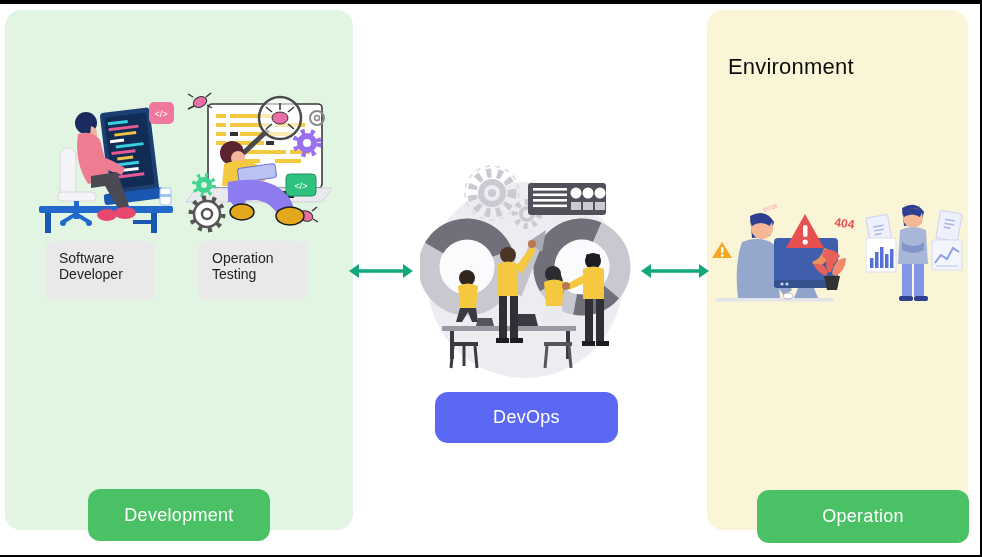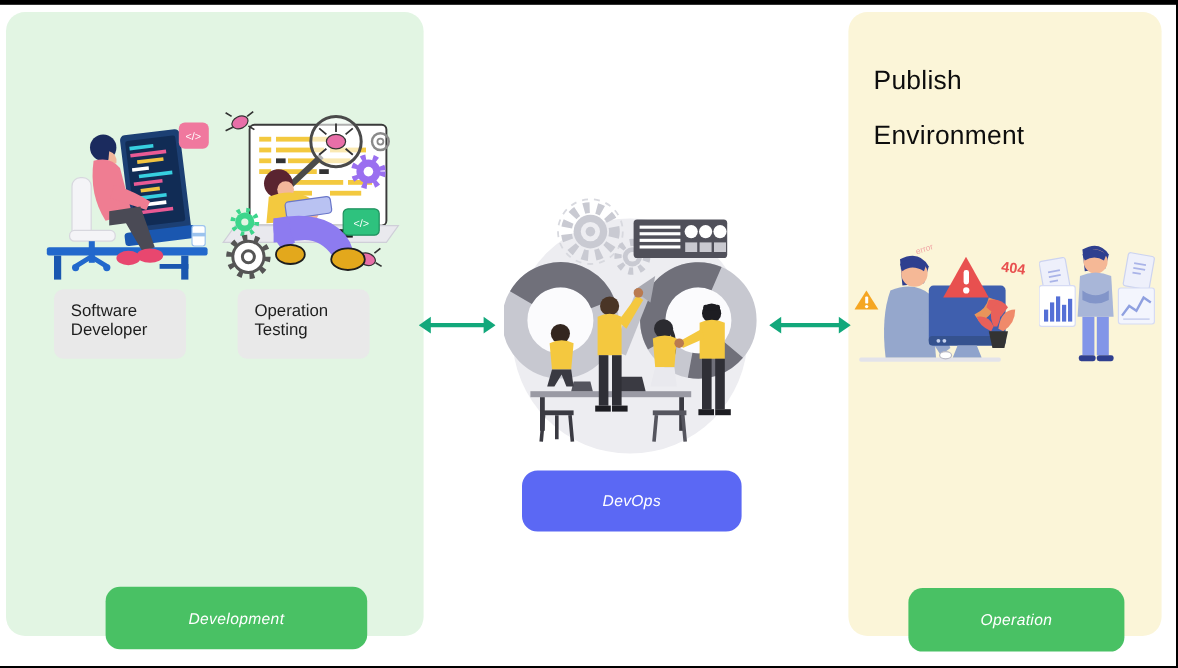--- a/index.html
+++ b/index.html
@@ -28,27 +28,26 @@
   .card {
     position:absolute; width:110px; height:58px; background:#e9e9e9;
     border-radius:8px; font-size:14px; line-height:16px; color:#1e1e1e;
     padding:9px 10px 0 14px;
   }
   .card-1 { left:45px; top:241px; }
   .card-2 { left:198px; top:241px; }
 
   .btn {
     position:absolute; display:flex; align-items:center; justify-content:center;
-    color:#ffffff; font-size:13px; letter-spacing:0.3px; cursor:pointer;
+    color:#ffffff; font-size:18px; letter-spacing:0.3px; cursor:pointer;
     border:none;
-    font-style:italic;
   }
   .btn-green { background:#49c164; border-radius:12px; }
-  .btn-dev { left:88px; top:489px; width:218px; height:52px; }
-  .btn-op  { left:757px; top:490px; width:180px; height:53px; }
+  .btn-dev { left:88px; top:489px; width:182px; height:52px; }
+  .btn-op  { left:757px; top:490px; width:212px; height:53px; }
   .btn-devops { left:435px; top:392px; width:183px; height:51px; background:#5b68f4; border-radius:13px; }
 
   .illu { position:absolute; }
   .illu-developer { left:33px; top:96px; width:145px; height:138px; }
   .illu-testing   { left:180px; top:88px; width:155px; height:147px; }
   .illu-devops    { left:420px; top:152px; width:215px; height:228px; }
   .illu-error     { left:712px; top:196px; width:148px; height:112px; }
   .illu-analytics { left:866px; top:200px; width:98px; height:105px; }
 
   .arrow { position:absolute; top:261px; height:20px; }
@@ -60,21 +59,20 @@
 
 <div class="edge edge-top"></div>
 <div class="edge edge-right"></div>
 <div class="edge edge-bottom"></div>
 
 <div class="panel panel-dev"></div>
 
 <div class="panel panel-op"></div>
 
 <div class="heading">
-  <div>Publish</div>
   <div>Environment</div>
 </div>
 
 <svg class="illu illu-developer" viewBox="0 0 145 138">
 
   <rect x="6" y="110" width="134" height="7" rx="2" fill="#2268cc"></rect>
   <rect x="12" y="117" width="6" height="20" fill="#1a57b0"></rect>
   <rect x="118" y="117" width="6" height="20" fill="#1a57b0"></rect>
   <rect x="100" y="124" width="24" height="4" fill="#1a57b0"></rect>
 

